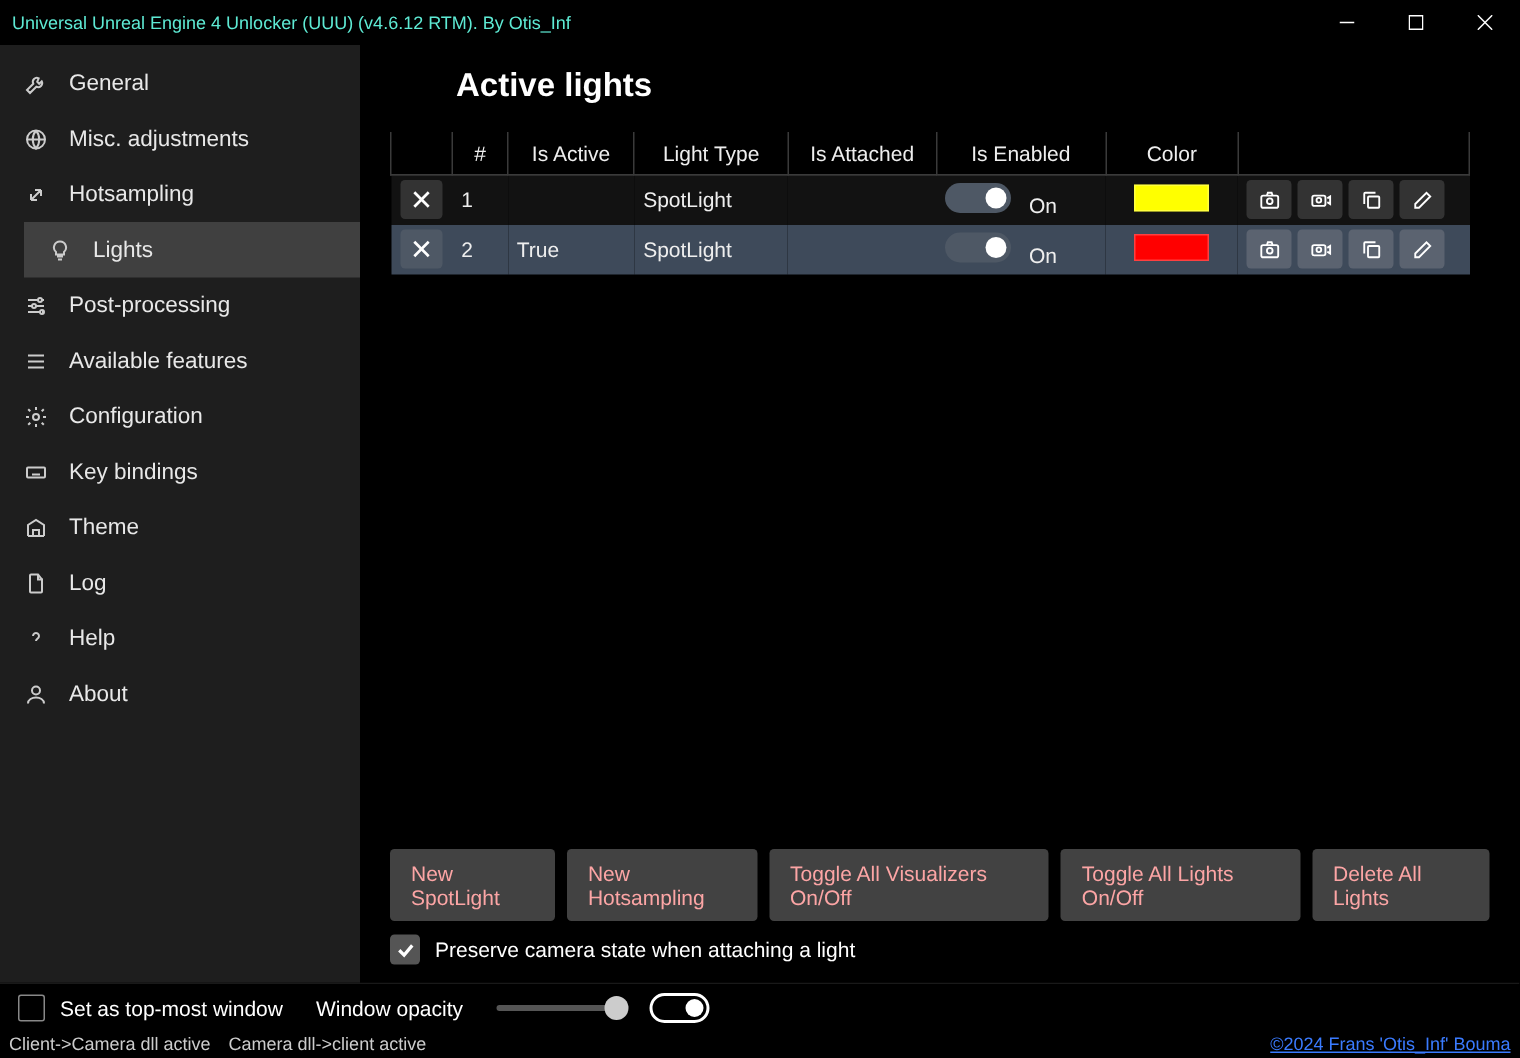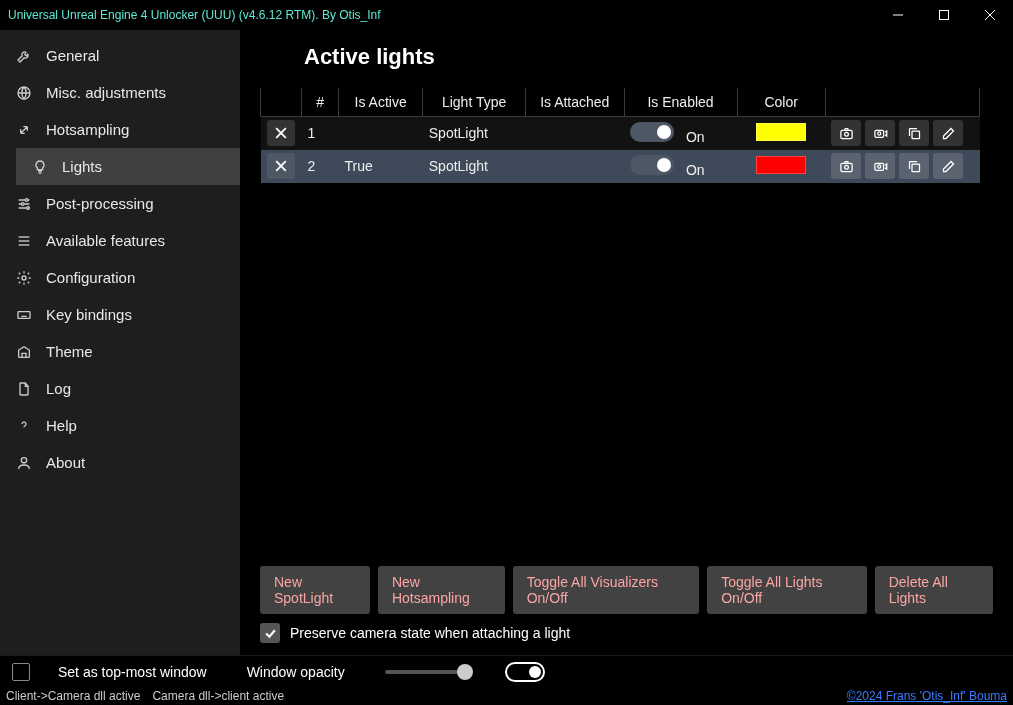--- a/index.html
+++ b/index.html
@@ -175,21 +175,21 @@
   justify-content: center;
 }
 .chk svg { width: 13px; height: 13px; }
 
 .bottom-bar {
   height: 32px;
   background: #000;
   display: flex;
   align-items: center;
   padding: 0 12px;
-  gap: 40px;
+  gap: 22px;
   border-top: 1px solid #191919;
   font-size: 14px;
 }
 .bottom-bar .chk2 {
   width: 18px; height: 18px;
   background: transparent;
   border: 1px solid #888;
   border-radius: 2px;
   display: inline-block;
 }

